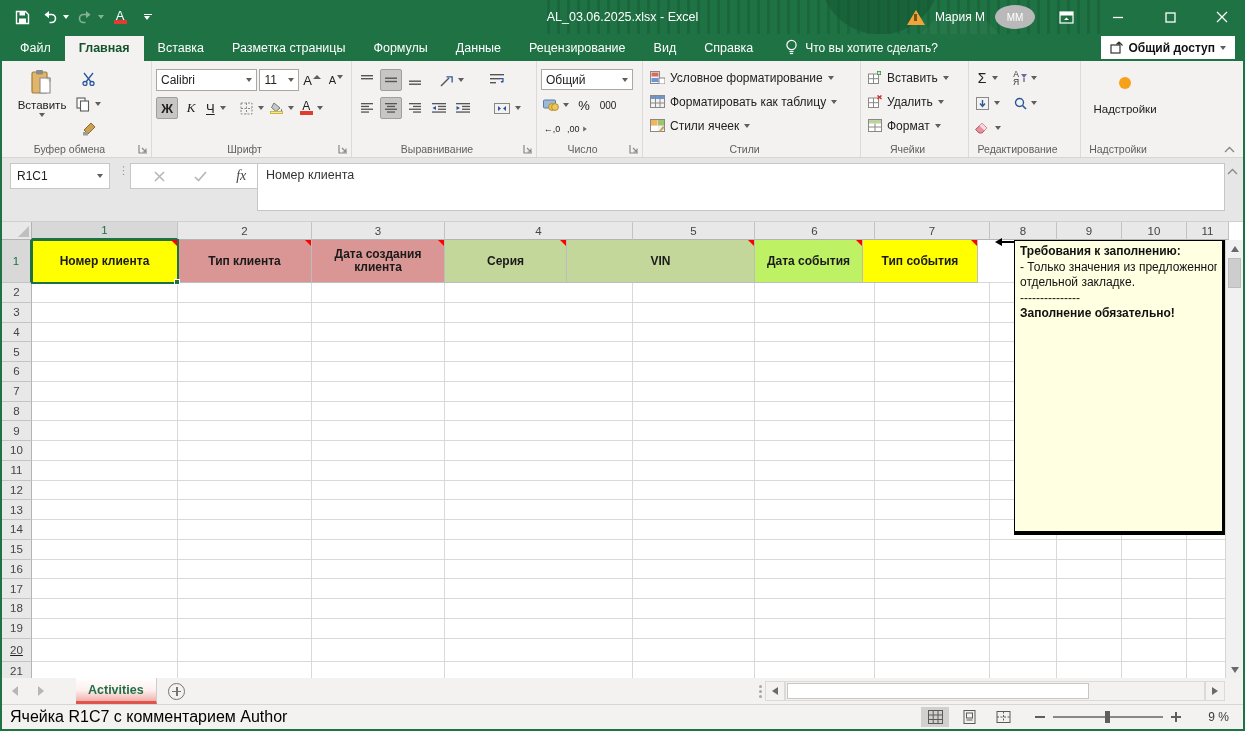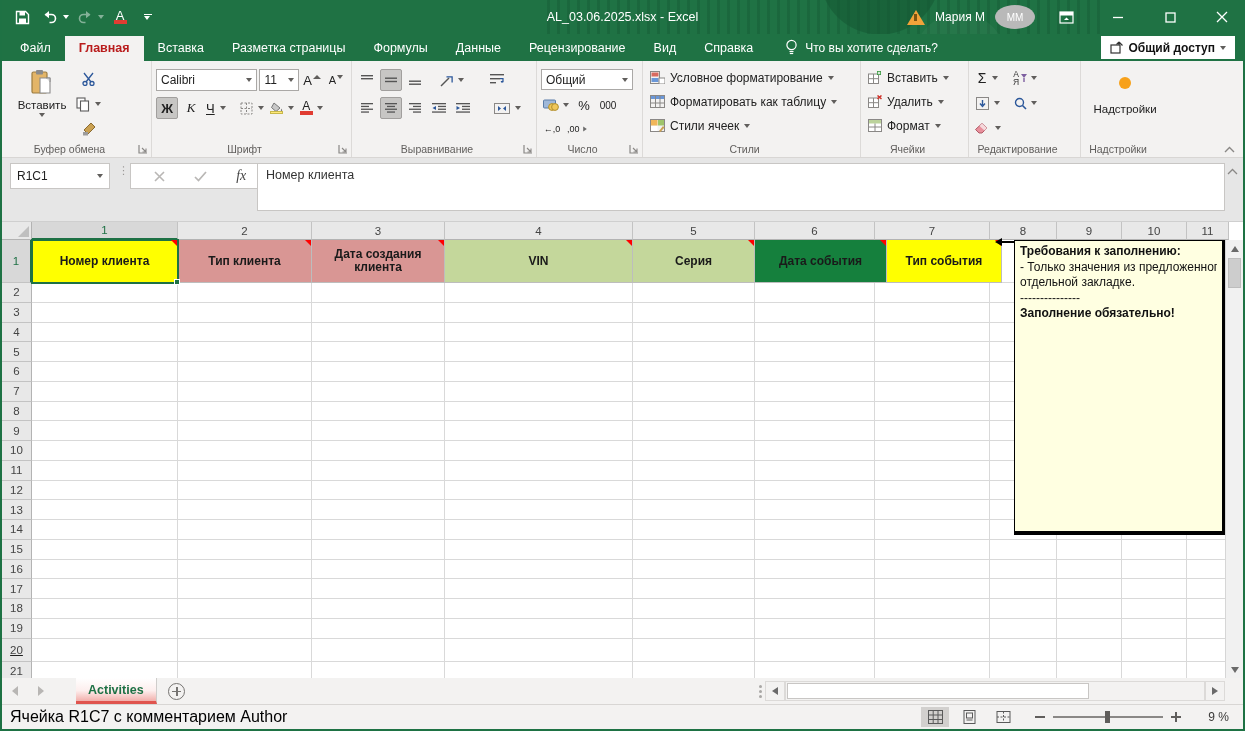--- a/index.html
+++ b/index.html
@@ -24,21 +24,21 @@
   .tb-right { margin-left:auto; display:flex; align-items:center; gap:10px; z-index:2; padding-right:2px; }
   .warn-tri { width:0; height:0; border-left:9px solid transparent; border-right:9px solid transparent; border-bottom:15px solid #f2a33a; position:relative; }
   .warn-tri::after{ content:""; position:absolute; left:-1.5px; top:4px; width:3px; height:7px; background:#7a5410; }
   .avatar { width:40px; height:24px; border-radius:50%; background:#b9b9b9; color:#fff; font-size:10px; display:flex; align-items:center; justify-content:center; }
   .winbtn { width:42px; height:34px; display:flex; align-items:center; justify-content:center; }
   .uname { font-size:12px; }
 
   
   .tabrow { position:absolute; left:-2px; top:34px; width:1245px; height:27px; background:#1f7244; display:flex; align-items:flex-end; color:#fff; }
   .rtab { padding:5px 14px 6px; font-size:12.5px; white-space:nowrap; cursor:default; }
-  .rtab.active { background:#f3f2f1; color:#b91c1c; font-weight:bold; }
+  .rtab.active { background:#f3f2f1; color:#14532d; font-weight:bold; }
   .tellme { display:flex; align-items:center; gap:7px; margin-left:18px; padding-bottom:5px; }
   .share-btn { margin-left:auto; margin-right:10px; margin-bottom:2px; background:#fff; color:#111; border:1px solid #fff; height:23px; display:flex; align-items:center; gap:5px; padding:0 8px; font-weight:bold; font-size:12px; }
 
   
   .ribbon { position:absolute; left:0; top:61px; width:1241px; height:97px; background:#f3f2f1; border-bottom:1px solid #d8d6d4; display:flex; }
   .rgroup { position:relative; height:100%; border-right:1px solid #dcdad8; padding:3px 4px 17px; display:flex; flex-direction:column; }
   .glabel { position:absolute; left:0; right:14px; bottom:2px; text-align:center; font-size:10.5px; color:#605e5c; white-space:nowrap; }
   .launcher { position:absolute; right:3px; bottom:3px; }
   .collapse-chev { position:absolute; right:8px; bottom:4px; }
   .rb { display:flex; align-items:center; justify-content:center; border:1px solid transparent; border-radius:2px; }
@@ -689,29 +689,29 @@
             <span class="handle"></span>
           </div>
           <div class="gc hdrcell" style="width: 134px; background: rgb(217, 150, 148);">
             <span>Тип клиента</span>
             <span class="cmark"></span>
           </div>
           <div class="gc hdrcell" style="width: 133px; background: rgb(217, 150, 148);">
             <span>Дата создания клиента</span>
             <span class="cmark"></span>
           </div>
+          <div class="gc hdrcell" style="width: 122px; background: rgb(196, 215, 155);">
+            <span>Серия</span>
+            <span class="cmark"></span>
+          </div>
           <div class="gc hdrcell" style="width: 188px; background: rgb(196, 215, 155);">
             <span>VIN</span>
             <span class="cmark"></span>
           </div>
-          <div class="gc hdrcell" style="width: 122px; background: rgb(196, 215, 155);">
-            <span>Серия</span>
-            <span class="cmark"></span>
-          </div>
-          <div class="gc hdrcell" style="width: 132px; background: #15803d;">
+          <div class="gc hdrcell" style="width: 108px; background: #bef264;">
             <span>Дата события</span>
             <span class="cmark"></span>
           </div>
           <div class="gc hdrcell" style="width: 115px; background: rgb(255, 255, 0);">
             <span>Тип события</span>
             <span class="cmark"></span>
           </div>
           <div class="gc" style="width: 67px;"></div>
           <div class="gc" style="width: 65px;"></div>
           <div class="gc" style="width: 65px;"></div>

